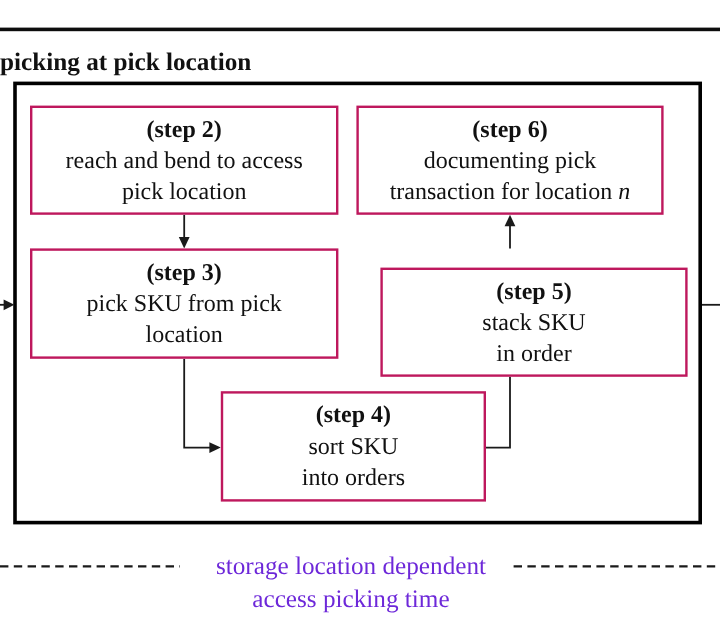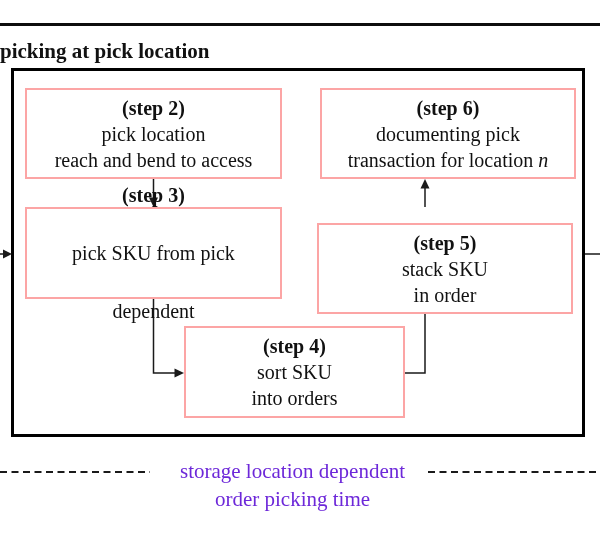--- a/index.html
+++ b/index.html
@@ -40,35 +40,35 @@
     top: 68px;
     width: 574px;
     height: 369px;
     border: 3px solid #000000;
     box-sizing: border-box;
     background: transparent;
   }
   .step-box {
     position: absolute;
     box-sizing: border-box;
-    border: 2px solid #fca5a5;
+    border: 2px solid #be185d;
     background: #ffffff;
     display: flex;
     flex-direction: column;
     justify-content: center;
     align-items: center;
     text-align: center;
     font-size: 20px;
     line-height: 26px;
     white-space: nowrap;
   }
   .step-box .step-head { font-weight: bold; }
   #box-step2 { left: 25px;  top: 88px;  width: 257px; height: 91px; }
-  #box-step6 { left: 297px; top: 88px;  width: 256px; height: 91px; margin-left: 23px; }
-  #box-step3 { left: 25px;  top: 207px; width: 257px; height: 92px; gap: 32px; }
+  #box-step6 { left: 297px; top: 88px;  width: 256px; height: 91px; }
+  #box-step3 { left: 25px;  top: 207px; width: 257px; height: 92px; }
   #box-step5 { left: 297px; top: 223px; width: 256px; height: 91px; margin-left: 20px; }
   #box-step4 { left: 184px; top: 326px; width: 221px; height: 92px; }
   .connector-layer {
     position: absolute;
     left: 0;
     top: 0;
     width: 600px;
     height: 534px;
   }
   .caption {
@@ -112,46 +112,46 @@
 
     <line x1="425" y1="207" x2="425" y2="188"></line>
     <polygon points="425,179 420.5,188.5 429.5,188.5" fill="#1a1a1a" stroke="none"></polygon>
 
     <line x1="0" y1="472" x2="150" y2="472" stroke-width="2" stroke-dasharray="7 4.5"></line>
     <line x1="428" y1="472" x2="600" y2="472" stroke-width="2" stroke-dasharray="7 4.5"></line>
   </svg>
 
   <div class="step-box" id="box-step2">
     <div class="step-head">(step 2)</div>
+    <div>reach and bend to access</div>
     <div>pick location</div>
-    <div>reach and bend to access</div>
   </div>
 
   <div class="step-box" id="box-step6">
     <div class="step-head">(step 6)</div>
     <div>documenting pick</div>
     <div><span>transaction for location</span> <span class="var-italic">n</span></div>
   </div>
 
   <div class="step-box" id="box-step3">
     <div class="step-head">(step 3)</div>
     <div>pick SKU from pick</div>
-    <div>dependent</div>
+    <div>location</div>
   </div>
 
   <div class="step-box" id="box-step5">
     <div class="step-head">(step 5)</div>
     <div>stack SKU</div>
     <div>in order</div>
   </div>
 
   <div class="step-box" id="box-step4">
     <div class="step-head">(step 4)</div>
     <div>sort SKU</div>
     <div>into orders</div>
   </div>
 
   <div class="caption">
     <div>storage location dependent</div>
-    <div>order picking time</div>
+    <div>access picking time</div>
   </div>
 
 </div>
 
 </body></html>

